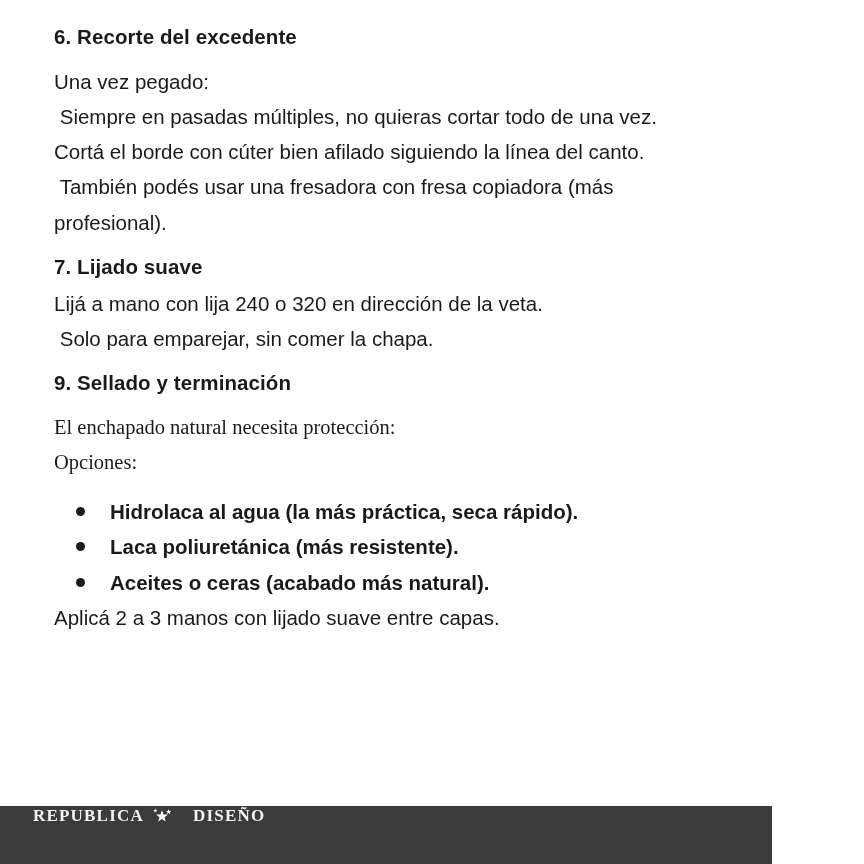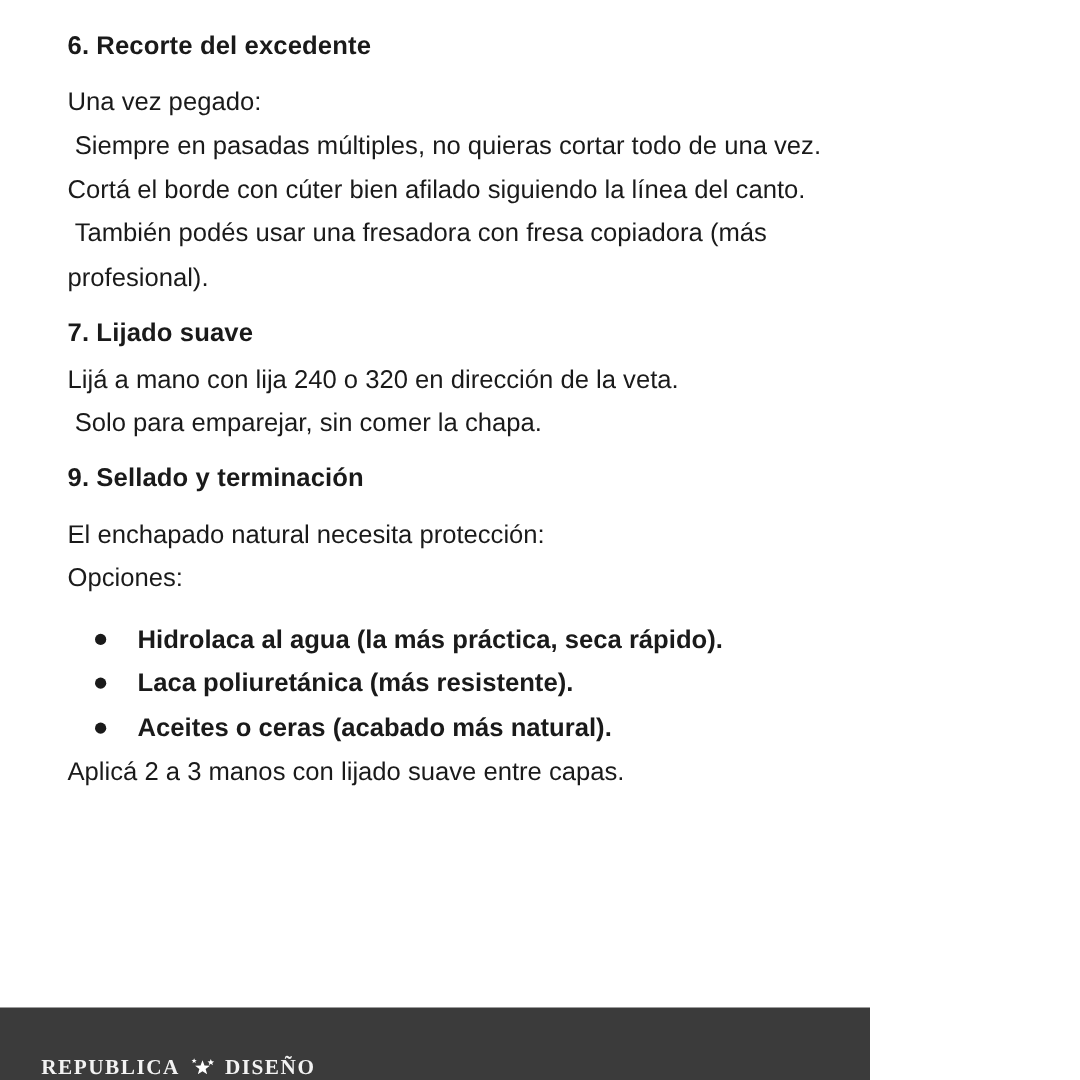--- a/index.html
+++ b/index.html
@@ -37,20 +37,21 @@
   h2.section-title.tight {
     margin-bottom: 6px;
   }
   .para {
     font-size: 20.5px;
     line-height: 1.72;
     margin: 0 0 14px 0;
     font-weight: normal;
   }
   .para.tight {
+    font-family: Liberation Serif, serif;
   }
   .para .ln {
     display: block;
     white-space: pre-wrap;
   }
   ul.bullets {
     list-style: none;
     margin: 0 0 0 0;
     padding: 0;
     font-weight: bold;
@@ -67,25 +68,25 @@
     top: 0.63em;
     width: 9px;
     height: 9px;
     border-radius: 50%;
     background: #1a1a1a;
   }
   .footer {
     position: absolute;
     left: 0;
     bottom: 0;
-    width: 696px;
+    width: 772px;
     height: 58px;
     background: #3b3b3b;
     display: flex;
-    align-items: flex-end;
+    align-items: flex-start;
   }
   .footer-logo {
     display: flex;
     align-items: center;
     margin-left: 33px;
     color: #ffffff;
   }
   .footer-logo .brand-a {
     font-family: "Liberation Serif", serif;
     font-size: 17px;
@@ -97,20 +98,21 @@
     margin: 0 7px 0 7px;
     display: inline-flex;
     align-items: center;
   }
   .footer-logo .brand-b {
     font-family: "Liberation Serif", serif;
     font-size: 17px;
     font-weight: bold;
     letter-spacing: 1.2px;
     color: #f2f2f2;
+    margin-left: 13px;
   }
 </style>
 </head>
 <body>
 
 <div class="page">
   <div class="content">
 
     <h2 class="section-title">6. Recorte del excedente</h2>
 

